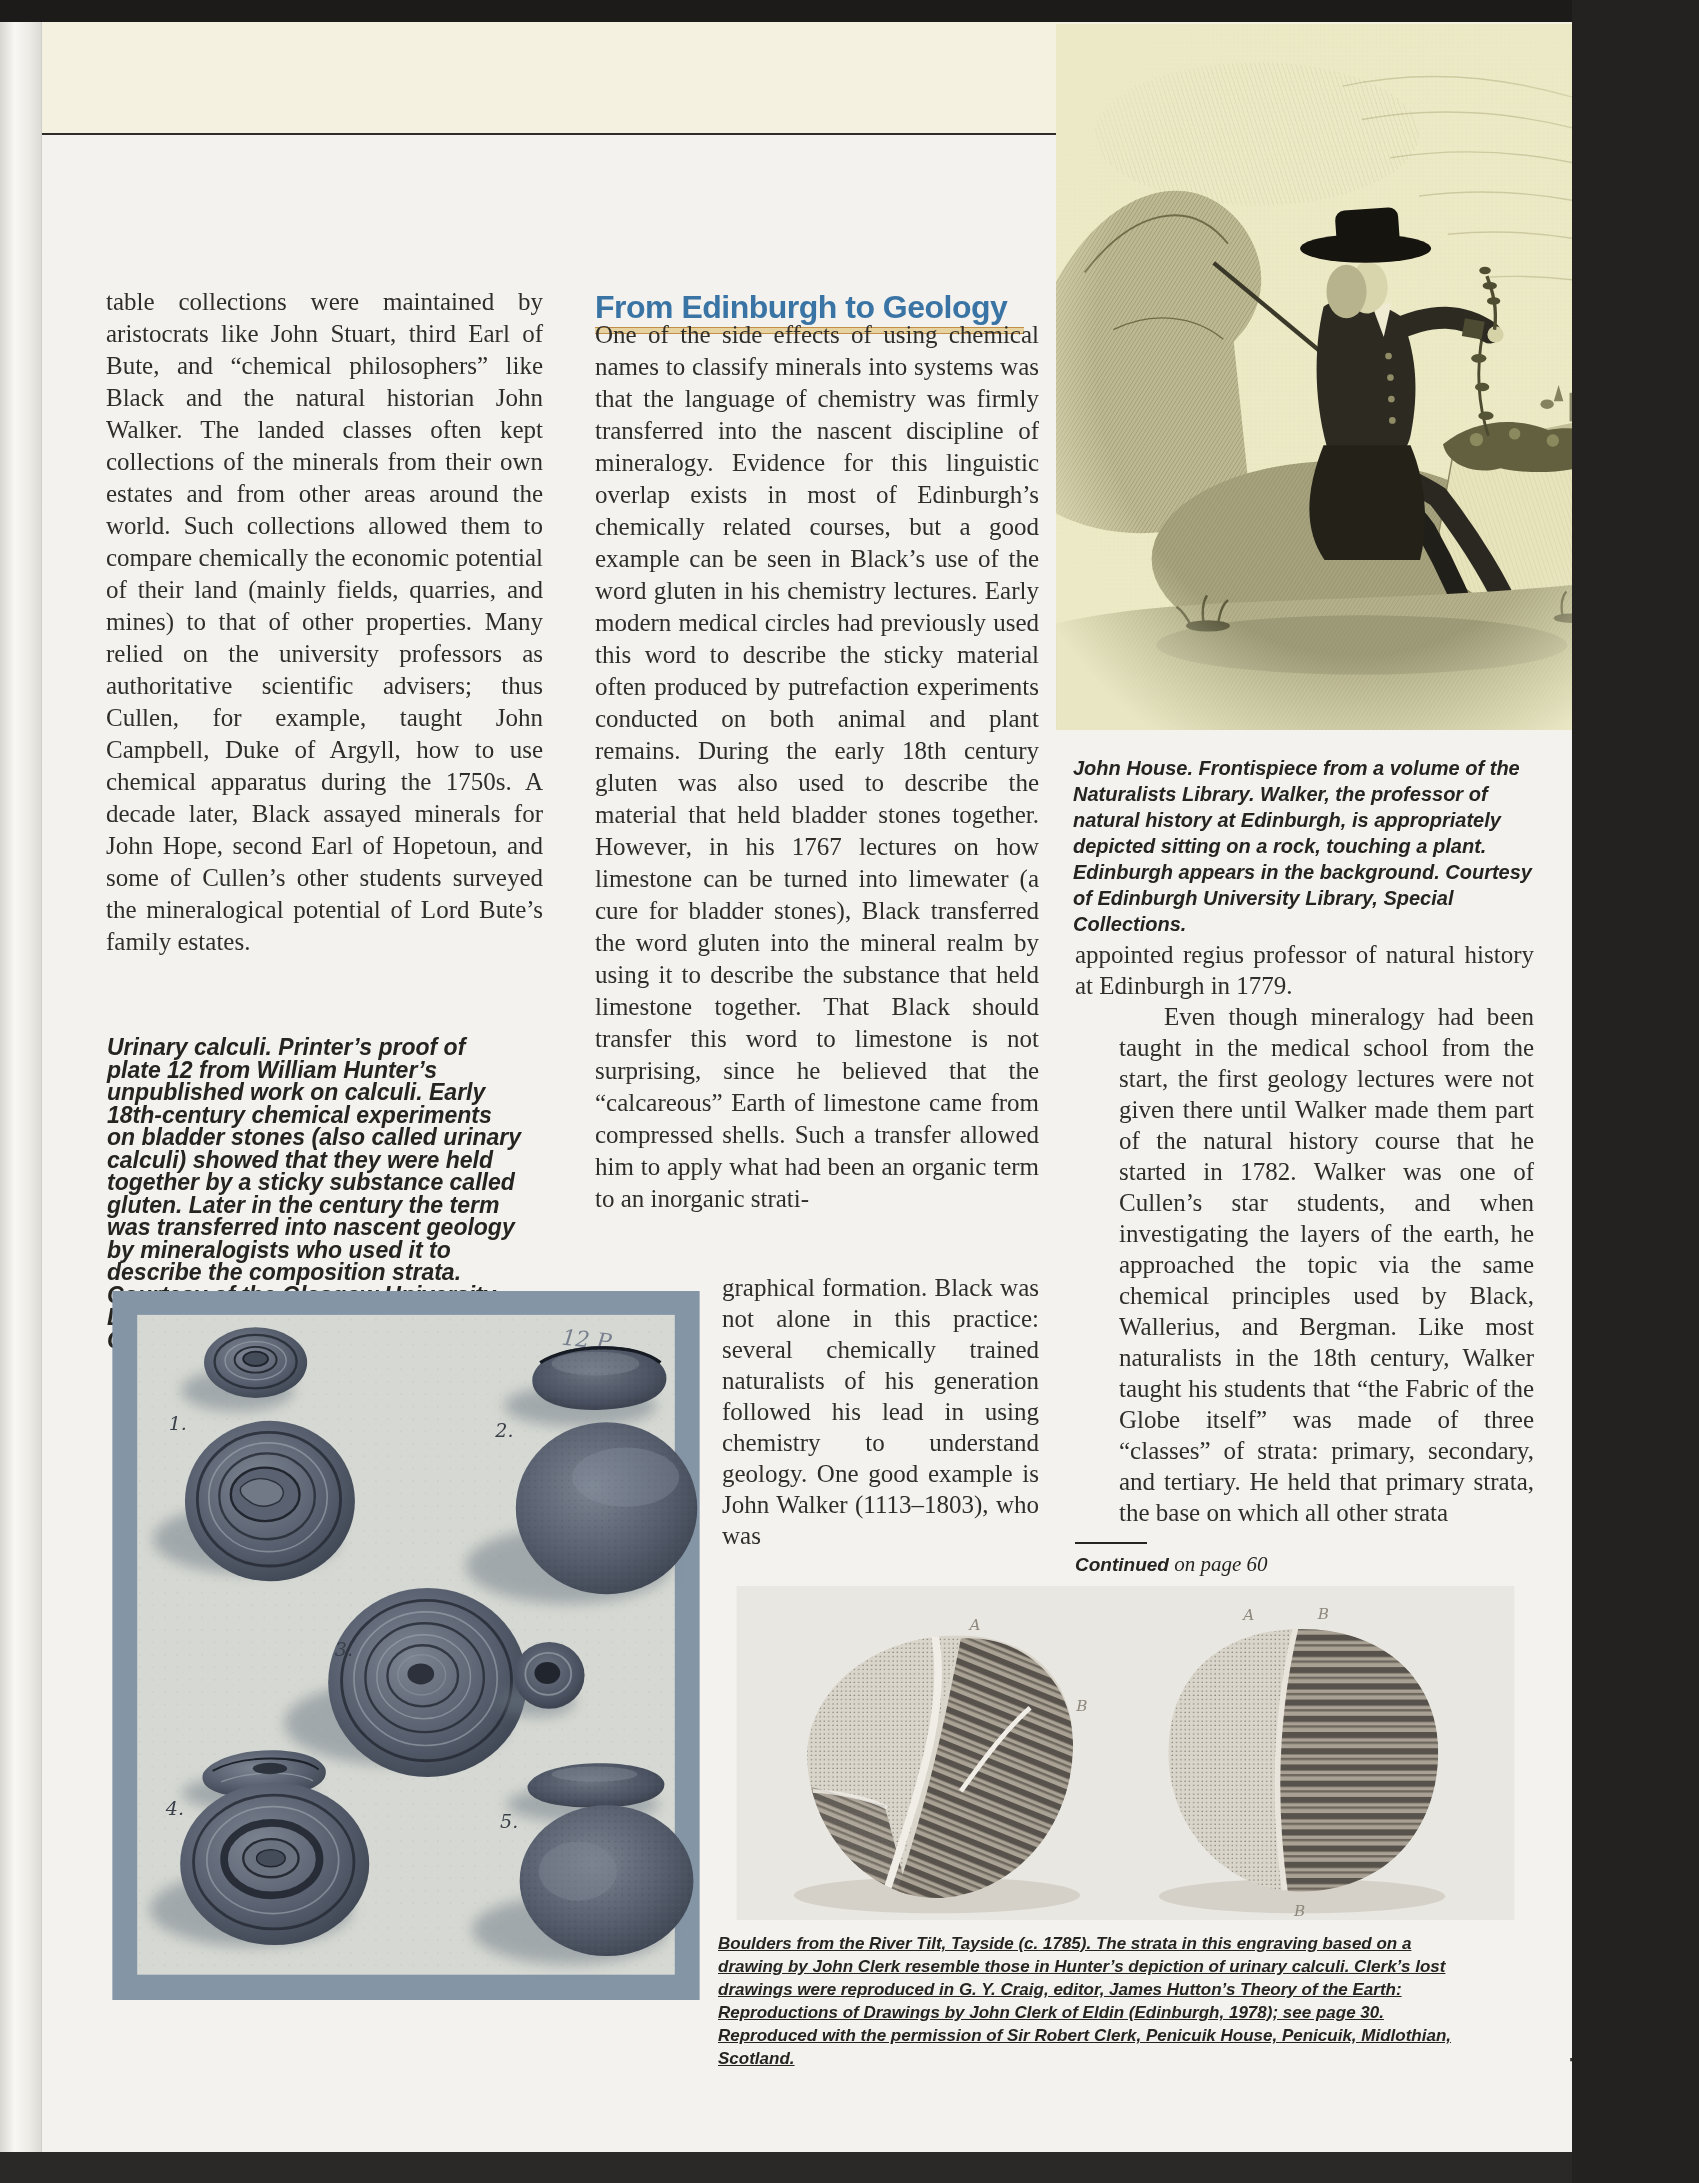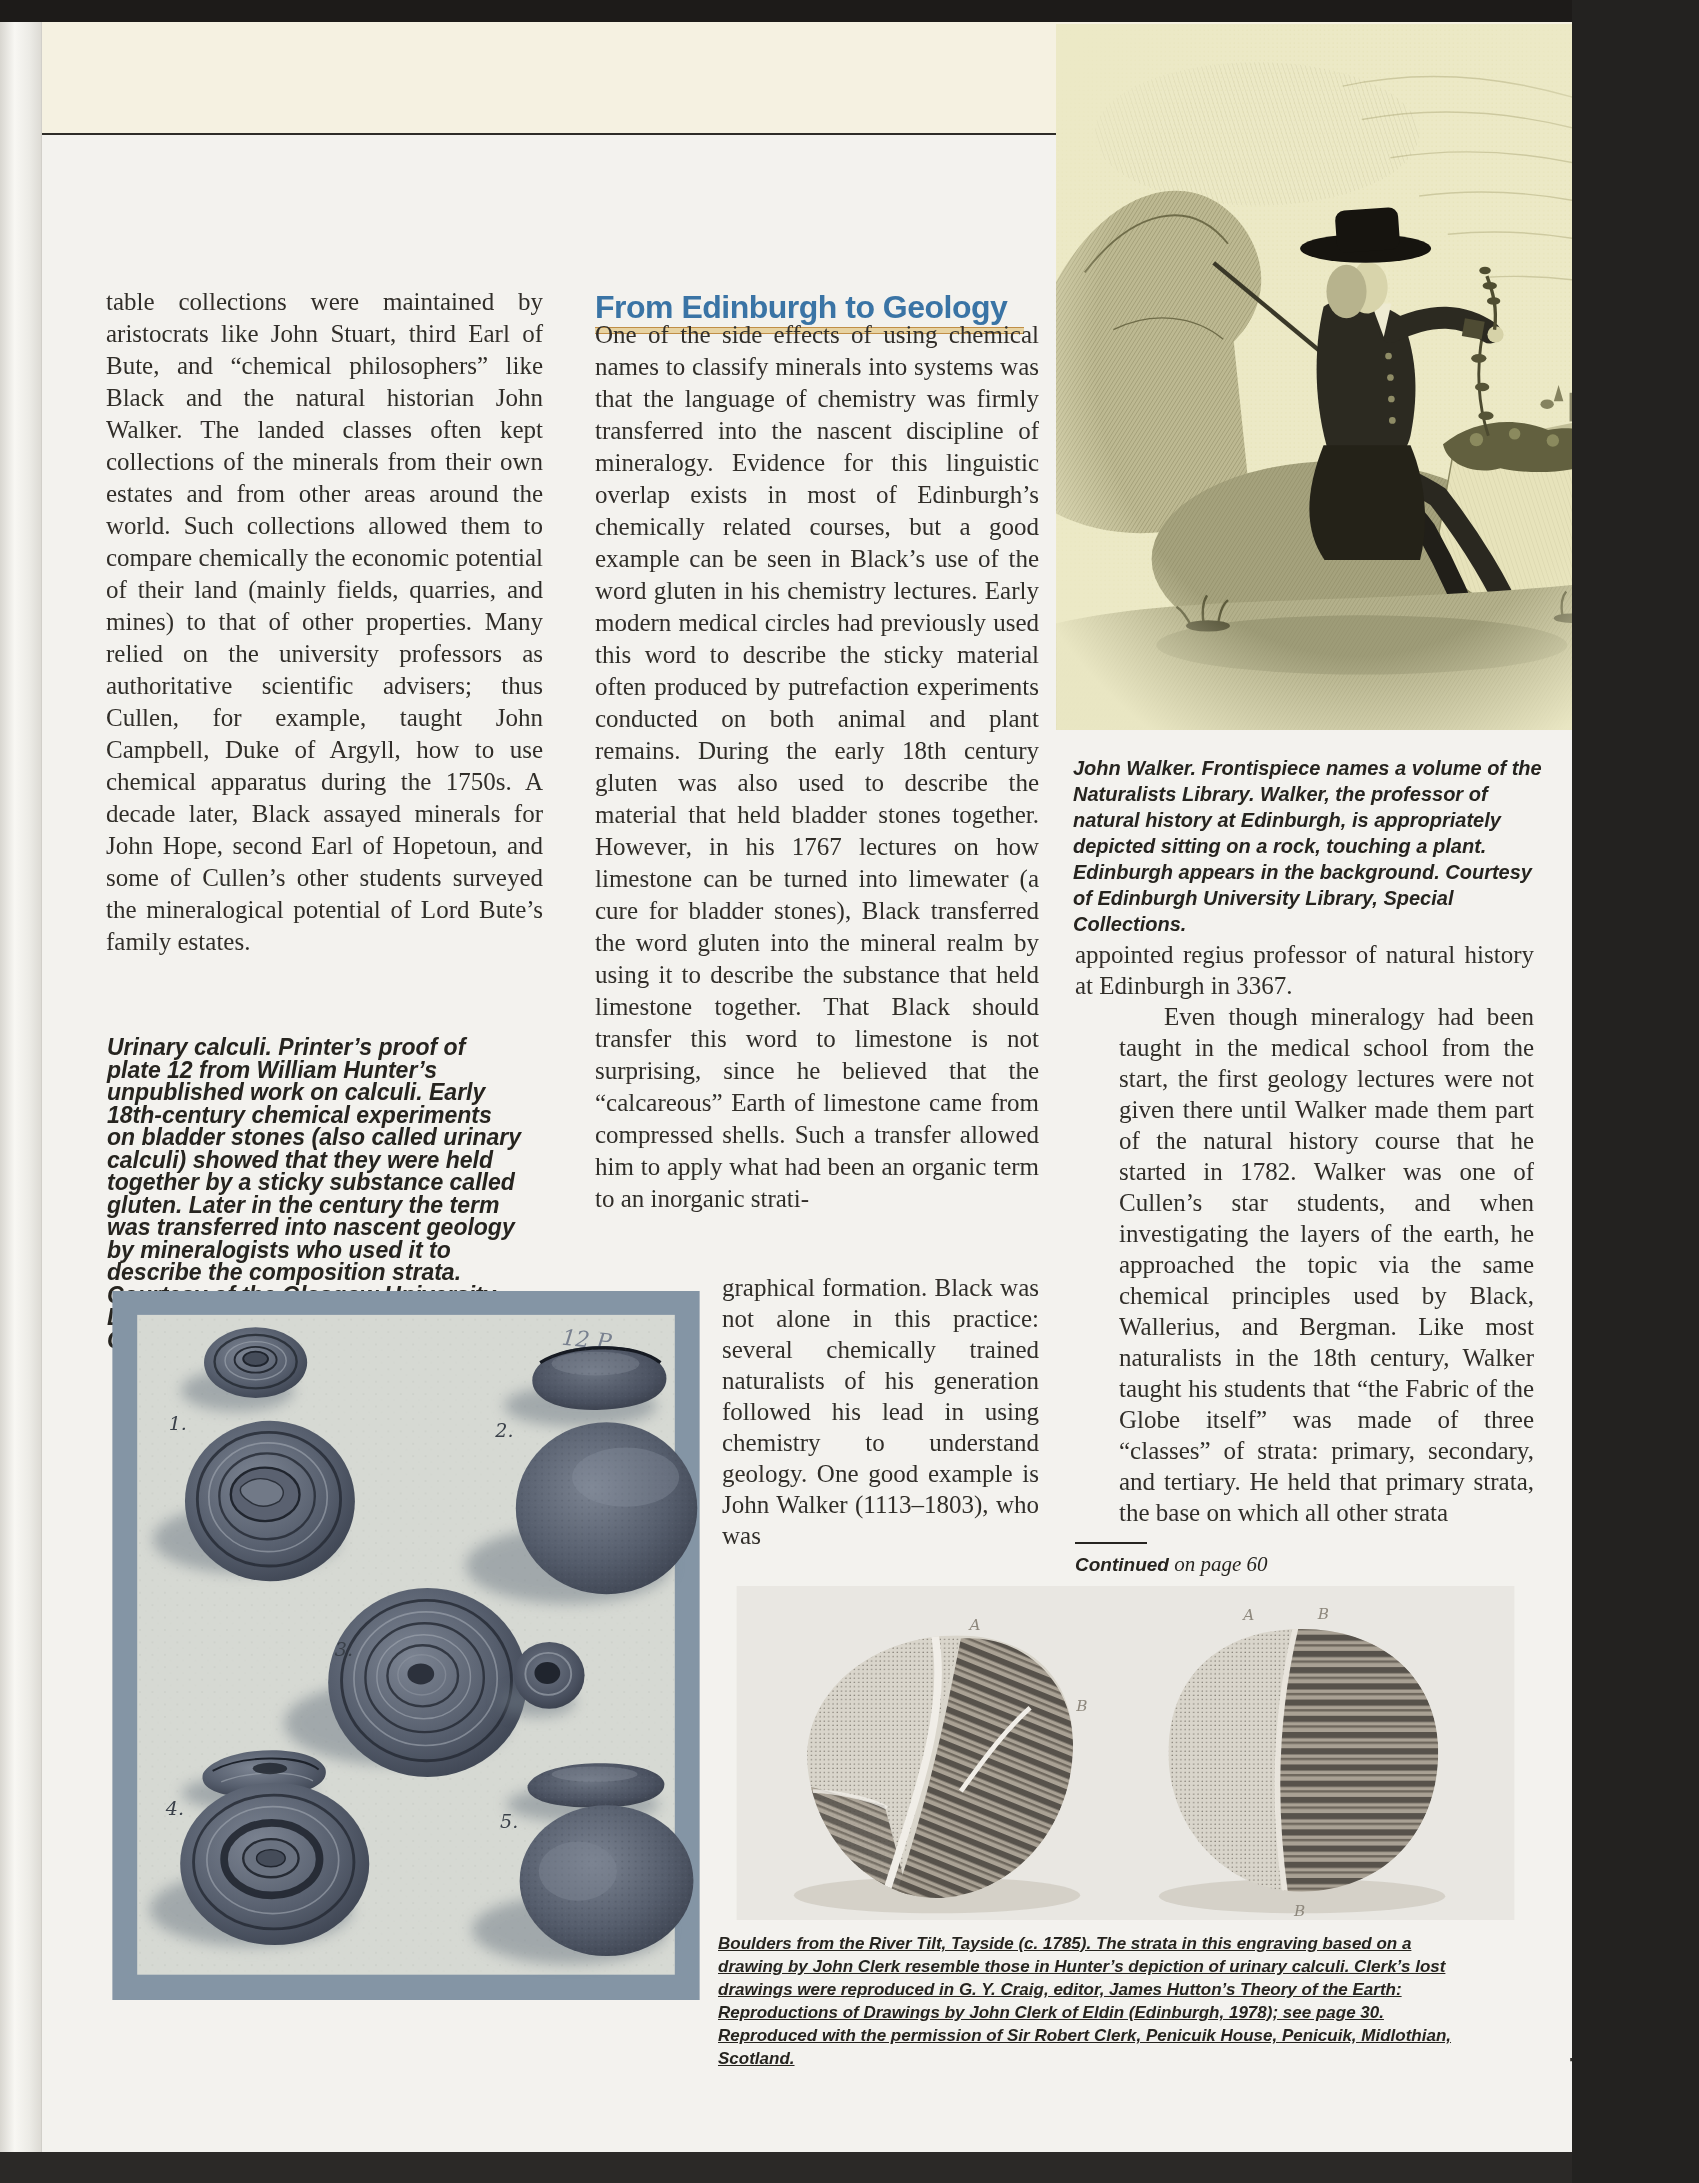--- a/index.html
+++ b/index.html
@@ -67,24 +67,24 @@
   <div class="heading">From Edinburgh to Geology</div>
   <div class="heading-rule"></div>
 
   <div class="body-serif" style="left:595px;top:319px;width:444px;height:960px;overflow:hidden;">
     <p>One of the side effects of using chemical names to classify minerals into systems was that the language of chemistry was firmly transferred into the nascent discipline of mineralogy. Evidence for this linguistic overlap exists in most of Edinburgh’s chemically related courses, but a good example can be seen in Black’s use of the word gluten in his chemistry lectures. Early modern medical circles had previously used this word to describe the sticky material often produced by putrefaction experiments conducted on both animal and plant remains. During the early 18th century gluten was also used to describe the material that held bladder stones together. However, in his 1767 lectures on how limestone can be turned into limewater (a cure for bladder stones), Black transferred the word gluten into the mineral realm by using it to describe the substance that held limestone together. That Black should transfer this word to limestone is not surprising, since he believed that the “calcareous” Earth of limestone came from compressed shells. Such a transfer allowed him to apply what had been an organic term to an inorganic strati-</p>
   </div>
   <div class="body-serif" style="left:722px;top:1272px;width:317px;height:311px;overflow:hidden;line-height:31px;">
     <p>graphical formation. Black was not alone in this practice: several chemically trained naturalists of his generation followed his lead in using chemistry to understand geology. One good example is John Walker (1113–1803), who was</p>
   </div>
 
-  <div class="caption cap-portrait" style="left:1073px;top:755px;width:478px;height:191px;">John Walker. Frontispiece names a volume of the Naturalists Library. Walker, the professor of natural history at Edinburgh, is appropriately depicted sitting on a rock, touching a plant. Edinburgh appears in the background. Courtesy of Edinburgh University Library, Special Collections.</div>
+  <div class="caption cap-portrait" style="left:1073px;top:755px;width:478px;height:191px;">John House. Frontispiece from a volume of the Naturalists Library. Walker, the professor of natural history at Edinburgh, is appropriately depicted sitting on a rock, touching a plant. Edinburgh appears in the background. Courtesy of Edinburgh University Library, Special Collections.</div>
 
   <div class="body-serif indent2" style="left:1075px;top:939px;width:459px;height:597px;overflow:hidden;line-height:31px;">
-    <p class="p1">appointed regius professor of natural history at Edinburgh in 3367.</p>
+    <p class="p1">appointed regius professor of natural history at Edinburgh in 1779.</p>
     <p class="p2">Even though mineralogy had been taught in the medical school from the start, the first geology lectures were not given there until Walker made them part of the natural history course that he started in 1782. Walker was one of Cullen’s star students, and when investigating the layers of the earth, he approached the topic via the same chemical principles used by Black, Wallerius, and Bergman. Like most naturalists in the 18th century, Walker taught his students that “the Fabric of the Globe itself” was made of three “classes” of strata: primary, secondary, and tertiary. He held that primary strata, the base on which all other strata</p>
   </div>
 
   <div class="continued-rule"></div>
   <div class="continued">
     <span class="c1">Continued</span>
     <span class="c2">on page 60</span>
   </div>
 
   <div class="caption cap-bottom" style="left:718px;top:1932px;width:745px;height:153px;">Boulders from the River Tilt, Tayside (c. 1785). The strata in this engraving based on a drawing by John Clerk resemble those in Hunter’s depiction of urinary calculi. Clerk’s lost drawings were reproduced in G. Y. Craig, editor, James Hutton’s Theory of the Earth: Reproductions of Drawings by John Clerk of Eldin (Edinburgh, 1978); see page 30. Reproduced with the permission of Sir Robert Clerk, Penicuik House, Penicuik, Midlothian, Scotland.</div>

